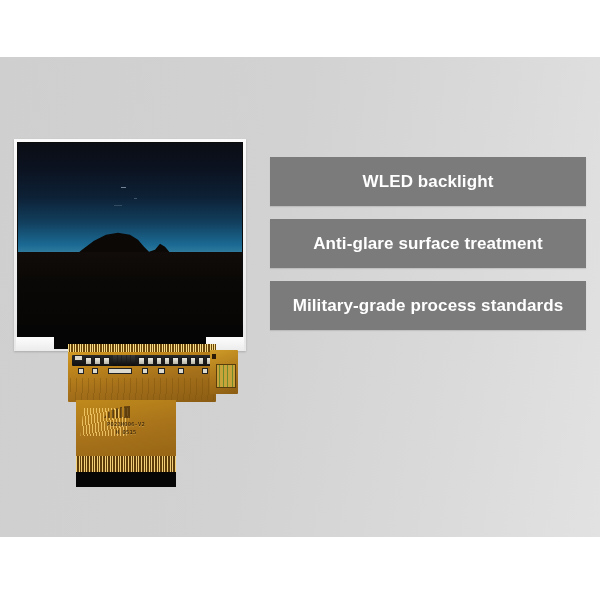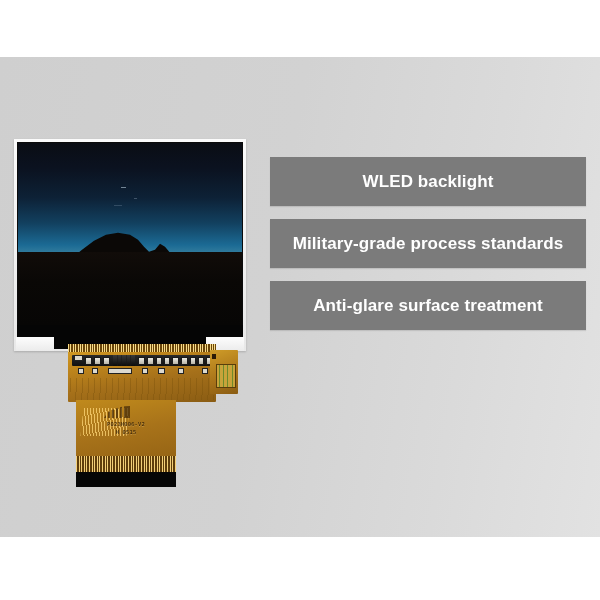--- a/index.html
+++ b/index.html
@@ -430,20 +430,20 @@
       <div class="tail-comb"></div>
       <div class="tail-end"></div>
     </div>
   </div>
 
   <div class="features">
     <div class="feature">
       <span>WLED backlight</span>
     </div>
     <div class="feature">
+      <span>Anti-glare surface treatment</span>
+    </div>
+    <div class="feature">
       <span>Military-grade process standards</span>
     </div>
-    <div class="feature">
-      <span>Anti-glare surface treatment</span>
-    </div>
   </div>
 
 </div>
 
 </body></html>

